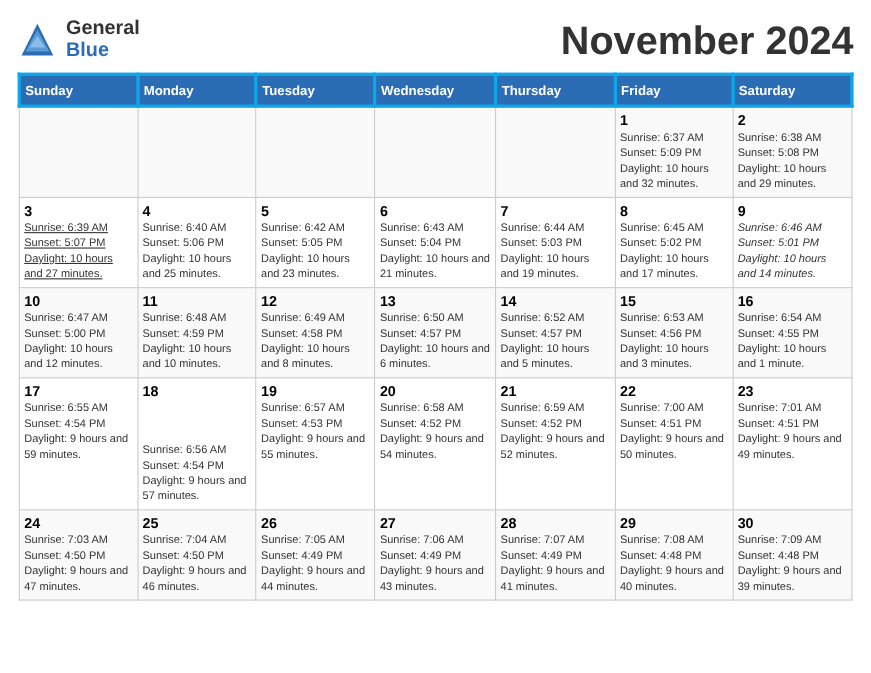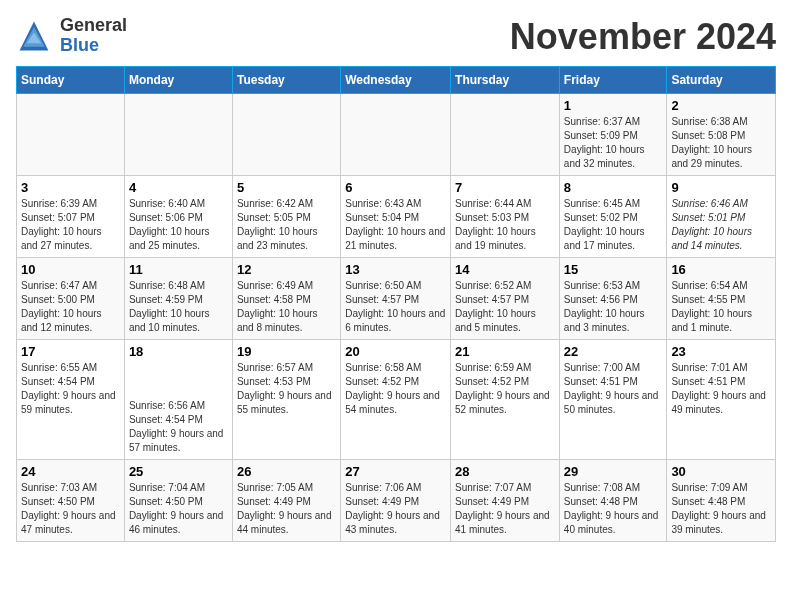--- a/index.html
+++ b/index.html
@@ -49,21 +49,21 @@
       border-collapse: collapse;
       font-size: 11px;
     }
     thead tr th {
       background-color: #2a6db5;
       color: #fff;
       padding: 6px 4px;
       text-align: left;
       font-size: 12px;
       font-weight: bold;
-      border: 1px solid #0ea5e9;
+      border: 3px solid #0ea5e9;
     }
     tbody tr td {
       border: 1px solid #ccc;
       vertical-align: top;
       padding: 4px;
       height: 80px;
       width: 113px;
     }
     tbody tr:nth-child(odd) td {
       background-color: #f9f9f9;
@@ -133,21 +133,21 @@
         <td>
           <div class="day-num">2</div>
           <div class="day-info" style="white-space: pre-line;">Sunrise: 6:38 AM
 Sunset: 5:08 PM
 Daylight: 10 hours and 29 minutes.</div>
         </td>
       </tr>
       <tr>
         <td>
           <div class="day-num">3</div>
-          <div class="day-info" style="white-space: pre-line;">Sunrise: 6:39 AM
+          <div class="day-info" style="white-space: pre-line; text-decoration: underline;">Sunrise: 6:39 AM
 Sunset: 5:07 PM
 Daylight: 10 hours and 27 minutes.</div>
         </td>
         <td>
           <div class="day-num">4</div>
           <div class="day-info" style="white-space: pre-line;">Sunrise: 6:40 AM
 Sunset: 5:06 PM
 Daylight: 10 hours and 25 minutes.</div>
         </td>
         <td>

